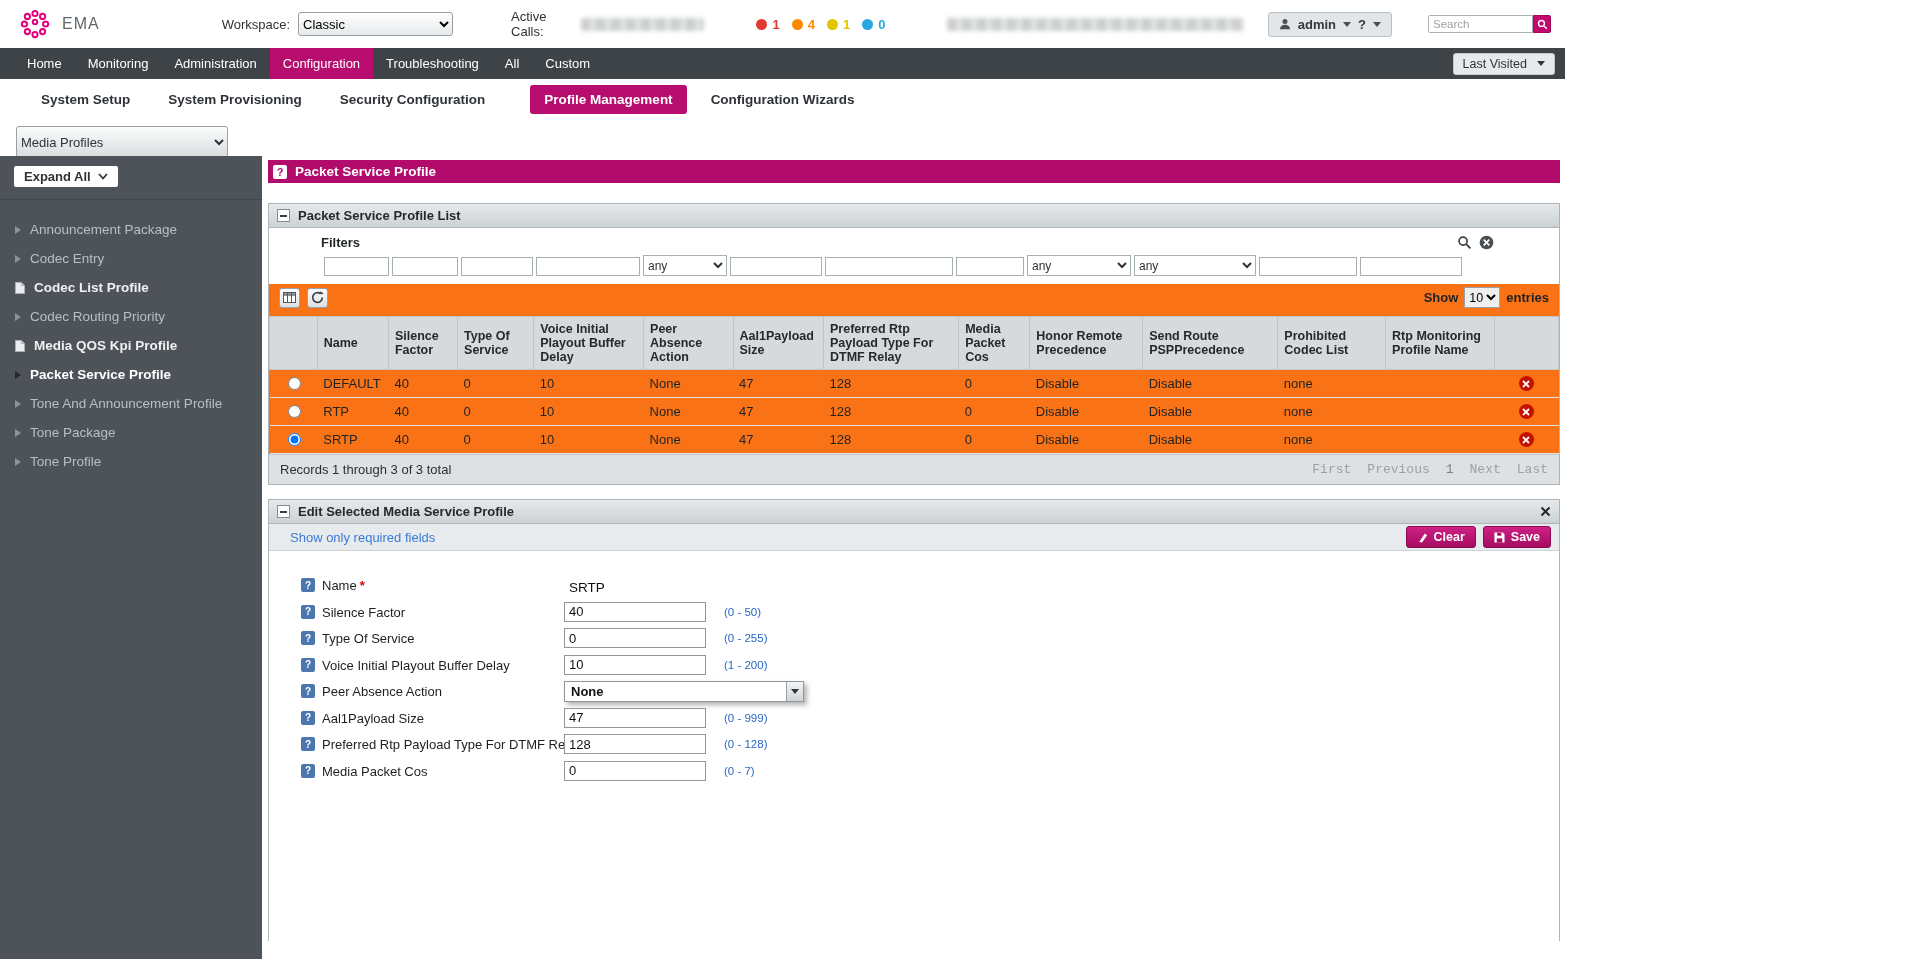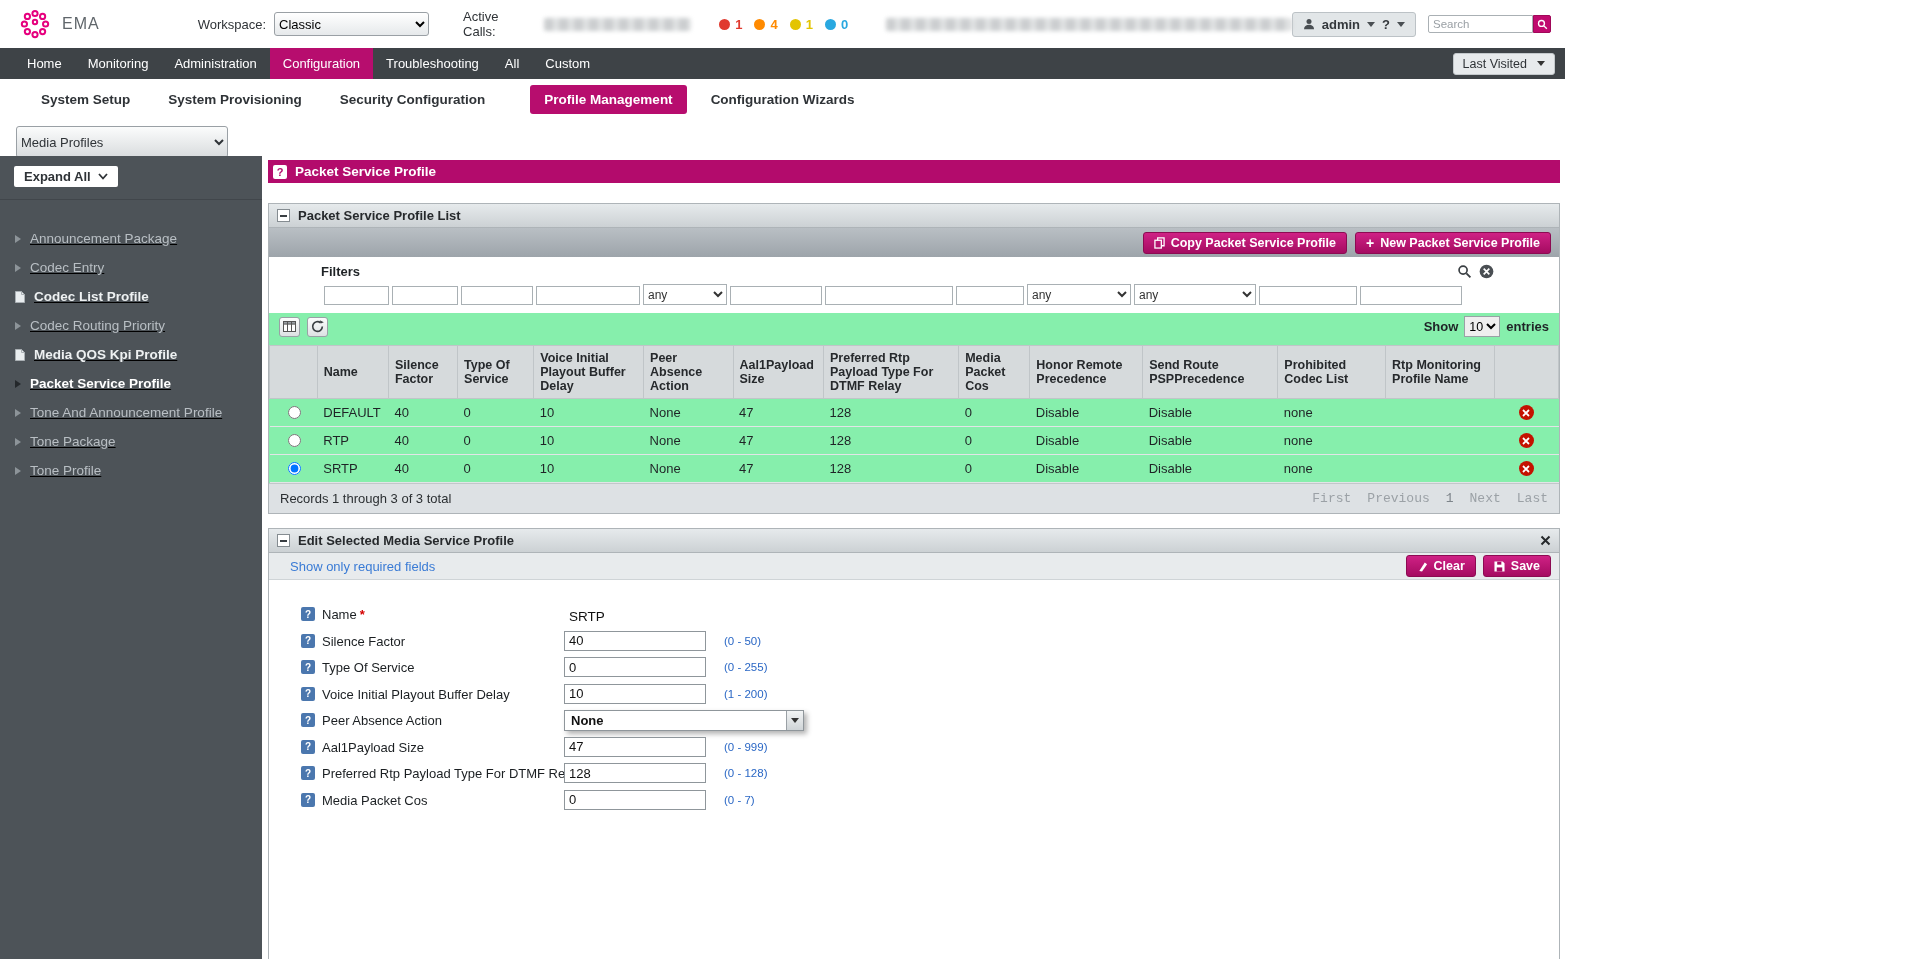--- a/index.html
+++ b/index.html
@@ -1,20 +1,20 @@
 <!DOCTYPE html>
 <html><head>
 <meta charset="utf-8">
 <style>
   * { box-sizing: border-box; }
   html,body { margin:0; padding:0; background:#fff; font-family:"Liberation Sans", sans-serif; }
   .app { width:1565px; height:959px; overflow:hidden; background:#fff; position:relative; }
 
   
-  .topbar { height:48px; display:flex; align-items:center; background:#fff; padding:0 8px 0 18px; }
+  .topbar { height:48px; display:flex; align-items:center; background:#fff; padding:0 8px 0 18px;gap:24px; }
   .logo-wrap { display:flex; align-items:center; gap:10px; }
   .logo-text { font-size:16px; color:#60666b; letter-spacing:1px; }
   .ws-group { margin-left:98px; display:flex; align-items:center; gap:8px; font-size:13px; color:#2f3337; }
   .ws-select { width:155px; height:24px; font-size:13px; border:1px solid #9aa0a5; border-radius:3px; background:linear-gradient(#fff,#e6e9eb); }
   .calls-group { margin-left:34px; display:flex; align-items:center; gap:10px; font-size:13px; color:#2f3337; }
   .redacted { background:repeating-linear-gradient(90deg,#bfc2c4 0 9px,#d9dbdc 9px 15px); height:13px; border-radius:2px; filter:blur(2px); opacity:.8; }
   .w150 { width:148px; } .w410 { width:408px; margin-left:38px; }
   .alarms { margin-left:28px; display:flex; align-items:center; gap:12px; }
   .alarm { display:flex; align-items:center; gap:5px; }
   .dot { width:11px; height:11px; border-radius:50%; display:inline-block; }
@@ -40,34 +40,34 @@
   .subnav-item.active { background:#b70d6e; color:#fff; border-radius:3px;margin-left:21px; }
 
   .profile-select-row { height:36px; padding:6px 0 6px 16px; background:#fff; }
   .profile-select { width:212px; height:32px; font-size:13px; border:1px solid #9aa0a5; border-radius:3px; background:linear-gradient(#fbfcfc,#d9dcde); color:#2f3337; }
 
   
   .content { display:flex; height:803px; }
   .sidebar { width:262px; flex-shrink:0; background:#4d5358; height:100%; }
   .sidebar-top { padding:10px 0 12px 14px; border-bottom:1px solid #41464b; }
   .expand-all { display:inline-flex; align-items:center; gap:7px; background:#fff; color:#2f3337; font-weight:bold; font-size:13px; padding:3px 10px; border-radius:2px; cursor:pointer; }
-  .sidebar-items { margin-top:24px;text-decoration:underline; }
+  .sidebar-items { margin-top:15px; }
   .side-item { display:flex; align-items:center; gap:9px; padding:6px 4px 6px 15px; font-size:13.5px; color:#b9bfc4; cursor:pointer; line-height:17px; }
   .side-item .tri { width:0; height:0; border-top:4px solid transparent; border-bottom:4px solid transparent; border-left:6px solid #8d9499; flex-shrink:0; }
   .side-item.active { color:#ffffff; font-weight:bold; }
   .side-item.active .tri { border-left-color:#24282b; }
   .side-item.leaf { color:#eef1f2; font-weight:bold; }
   .doc-icon { display:inline-flex; flex-shrink:0; }
 
   .main { flex:1; padding:4px 5px 0 6px; background:#fff; overflow:hidden; }
   .page-title-bar { height:23px; background:#b30b6c; display:flex; align-items:center; gap:8px; padding:0 5px; }
   .help-badge { width:14px; height:14px; background:#fff; color:#b30b6c; font-weight:bold; font-size:11px; display:flex; align-items:center; justify-content:center; border-radius:2px; cursor:pointer; }
   .page-title { color:#fff; font-weight:bold; font-size:13.5px; }
 
-  .panel { border:1px solid #aeb4b8; margin-top:20px; background:#86efac; }
+  .panel { border:1px solid #aeb4b8; margin-top:20px; background:#f97316; }
   .panel-header { height:24px; background:linear-gradient(#e6eaec,#ccd1d4); border-bottom:1px solid #aeb4b8; display:flex; align-items:center; gap:8px; padding:0 8px; }
   .collapse-box { width:13px; height:13px; background:#fff; border:1px solid #858c91; position:relative; cursor:pointer; flex-shrink:0; }
   .collapse-box::after { content:""; position:absolute; left:2px; right:2px; top:5px; height:2px; background:#3a3f43; }
   .panel-title { font-weight:bold; font-size:13px; color:#26292c; }
   .close-x { margin-left:auto; cursor:pointer; display:flex; align-items:center; }
 
   .btn-bar { height:29px; background:linear-gradient(#b9bfc4,#9da4aa); display:flex; align-items:center; justify-content:flex-end; gap:8px; padding:0 8px; }
   .mag-btn { background:linear-gradient(#cf2185,#a50b61); color:#fff; font-weight:bold; font-size:12.5px; height:22px; padding:0 10px; border-radius:3px; border:1px solid #8c0a52; display:inline-flex; align-items:center; gap:6px; cursor:pointer; white-space:nowrap; }
   .plus-glyph { font-size:14px; font-weight:bold; line-height:1; }
 
@@ -279,33 +279,20 @@
     <div class="main">
       <div class="page-title-bar">
         <span class="help-badge">?</span>
         <span class="page-title">Packet Service Profile</span>
       </div>
 
       <div class="panel">
         <div class="panel-header">
           <span class="collapse-box"></span>
           <span class="panel-title">Packet Service Profile List</span>
-        </div>
-        <div class="btn-bar">
-          <button class="mag-btn">
-            <svg width="11" height="12" viewBox="0 0 12 13">
-                <rect x="1" y="3.5" width="7" height="8.5" fill="none" stroke="#fff" stroke-width="1.4"></rect>
-                <path d="M4 3.5 V1 h7 v8.5 h-3" fill="none" stroke="#fff" stroke-width="1.4"></path>
-              </svg>
-            <span>Copy Packet Service Profile</span>
-          </button>
-          <button class="mag-btn">
-            <span class="plus-glyph">+</span>
-            <span>New Packet Service Profile</span>
-          </button>
         </div>
 
         <div class="filters-area">
           <div class="filters-head">
             <span class="filters-label">Filters</span>
             <span class="filter-icons">
               <span class="ficon">
                 <svg width="15" height="15" viewBox="0 0 16 16">
                     <circle cx="6.5" cy="6.5" r="4.3" fill="none" stroke="#3a3f43" stroke-width="1.8"></circle>
                     <line x1="10" y1="10" x2="14.3" y2="14.3" stroke="#3a3f43" stroke-width="2"></line>

